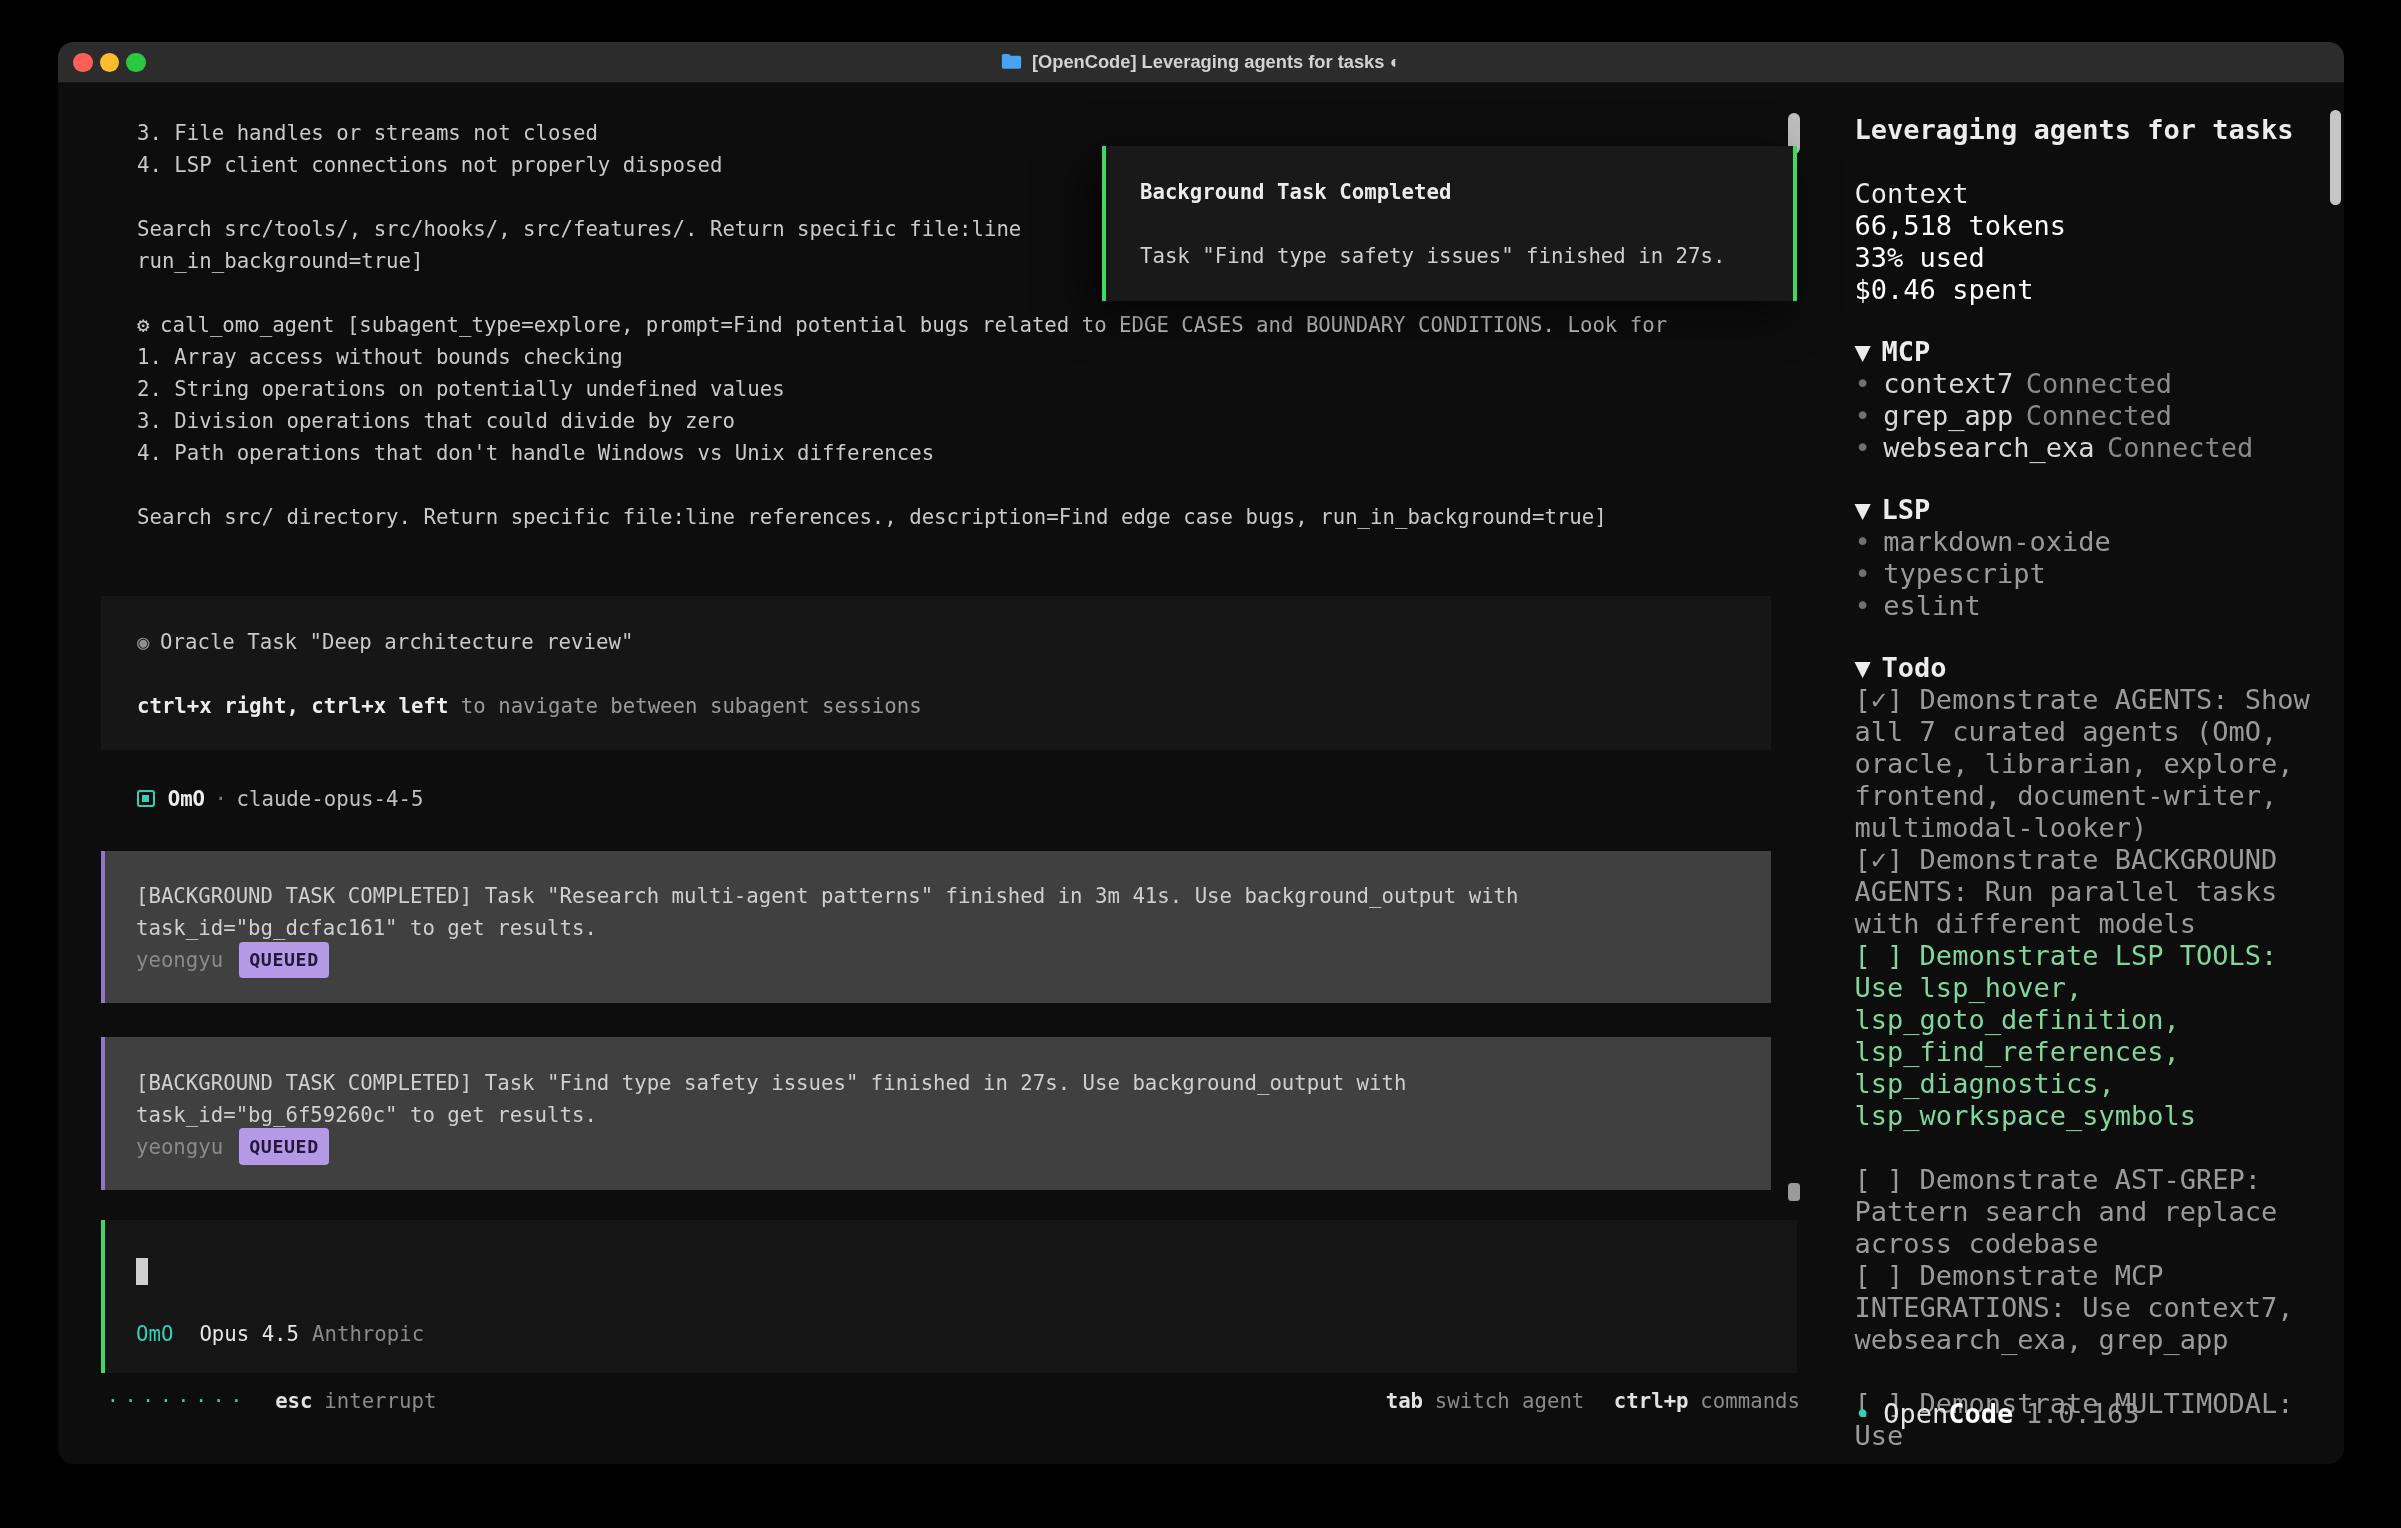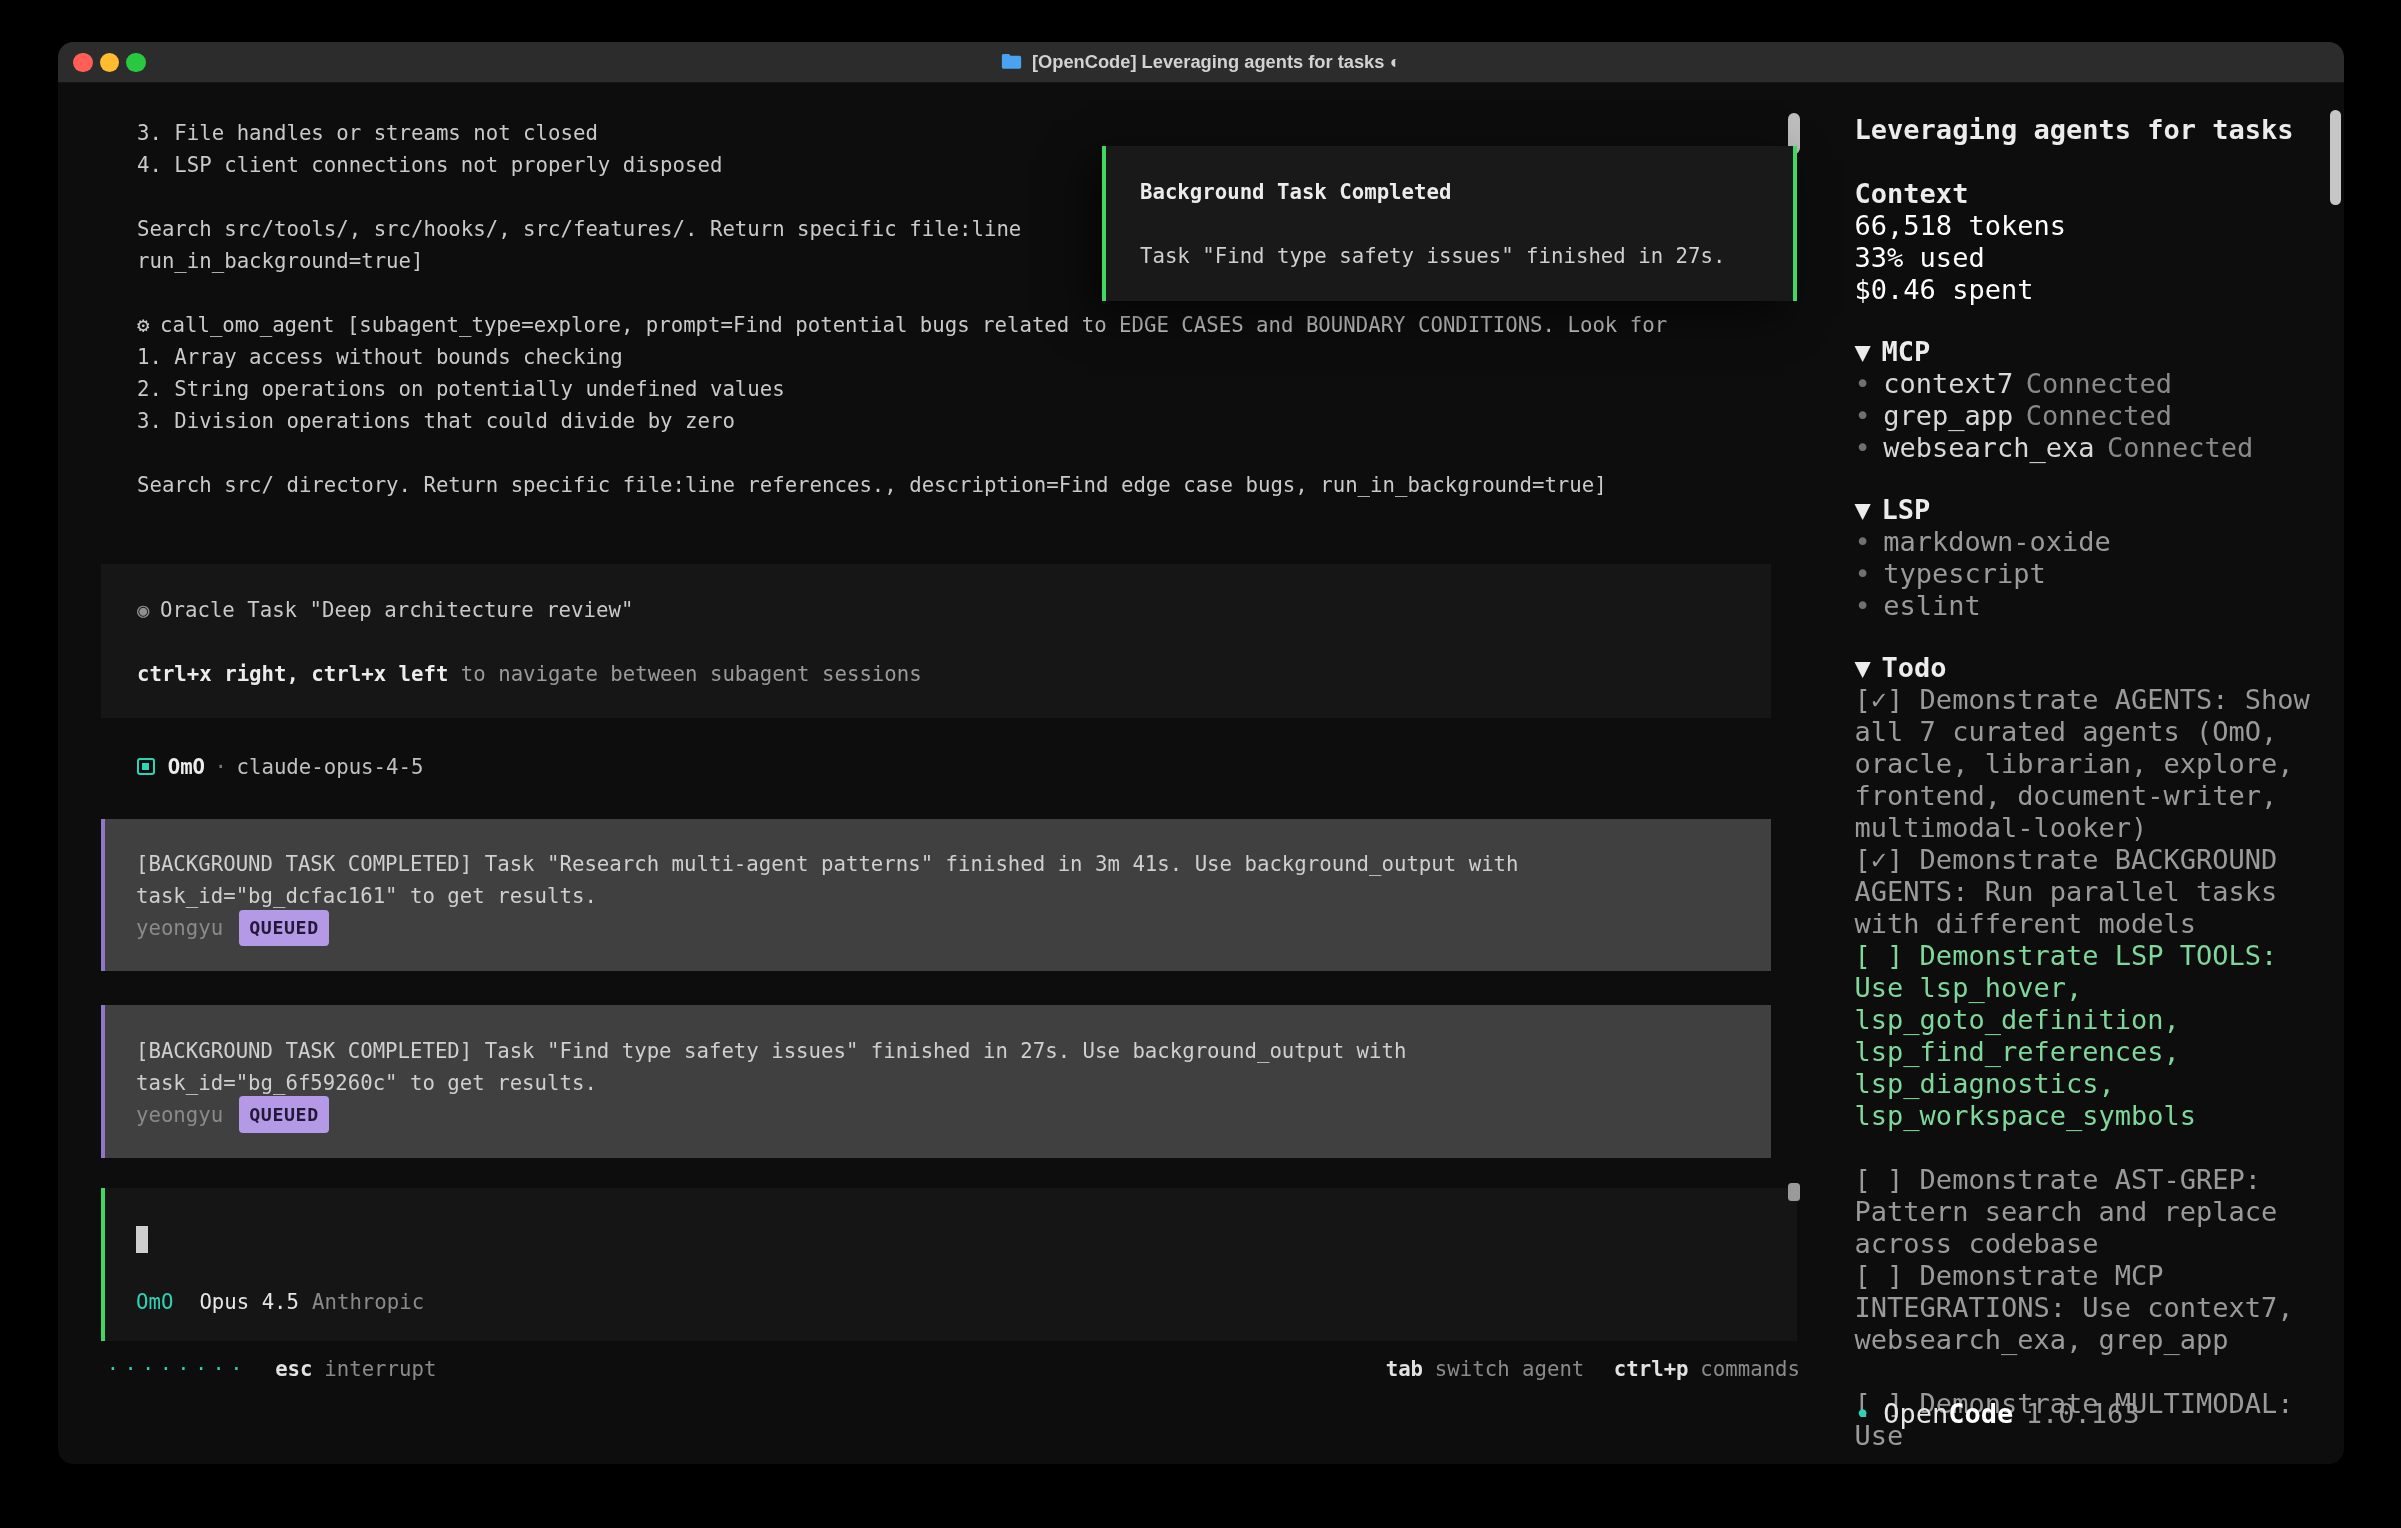--- a/index.html
+++ b/index.html
@@ -80,21 +80,21 @@
     padding:29.5px 17.7px 29.5px 34px;box-shadow:-14px 14px 41px rgba(0,0,0,0.6);z-index:5}
   .toast-title{font-weight:bold;color:#ececec;height:32px;margin-bottom:32px;white-space:pre}
   .toast-body{color:#cfcfcf;height:32px;white-space:pre}
   
   .thumb-a{position:absolute;top:29.5px;right:31px;width:11.8px;height:41px;background:#bdbdbd;border-radius:5.9px}
   .thumb-b{position:absolute;top:1100px;right:31px;width:11.8px;height:17.7px;background:#9a9a9a;border-radius:3.5px}
   
   .sidebar{width:513px;flex:none;position:relative;padding:31px 17.7px 0 23.6px;
     font-size:27px;line-height:32px;color:#9a9a9a;overflow:hidden}
   .sb-title{font-weight:bold;color:#ececec}
-  .sb-h{font-weight:bold;color:#ececec;margin-top:32px}
+  .sb-h{font-weight:normal;color:#ececec;margin-top:32px}
   .ctx-line{color:#ffffff}
   .section-head{margin-top:30px;font-weight:bold;color:#ececec}
   .tri{margin-right:10.6px}
   .b{color:#707070;margin-right:12.4px}
   .mcp-row .n{color:#d8d8d8}
   .mcp-row .s{color:#8a8a8a;margin-left:12.4px}
   .lsp-row .n{color:#9a9a9a}
   .todo{color:#9a9a9a;overflow-wrap:break-word}
   .todo.current{color:var(--green-text)}
   .todo.gap{margin-top:32px}
@@ -139,20 +139,21 @@
       <div class="tline"></div>
       <div class="tline">Search src/tools/, src/hooks/, src/features/. Return specific file:line</div>
       <div class="tline">run_in_background=true]</div>
       <div class="tline"></div>
 
       <div class="tool-line"><span class="gear">⚙</span><span>call_omo_agent [subagent_type=explore, prompt=Find potential bugs related to EDGE CASES and BOUNDARY CONDITIONS. Look for</span></div>
 
       <div class="tline">1. Array access without bounds checking</div>
       <div class="tline">2. String operations on potentially undefined values</div>
       <div class="tline">3. Division operations that could divide by zero</div>
+      <div class="tline">4. Path operations that don't handle Windows vs Unix differences</div>
       <div class="tline"></div>
       <div class="tline">Search src/ directory. Return specific file:line references., description=Find edge case bugs, run_in_background=true]</div>
 
       <div class="oracle-panel">
         <div class="oracle-row1"><span class="oracle-icon">◉</span><span>Oracle Task "Deep architecture review"</span></div>
         <div class="hint-row"><span class="hint-keys">ctrl+x right, ctrl+x left</span><span class="hint-rest"> to navigate between subagent sessions</span></div>
       </div>
 
       <div class="agent-header">
         <span class="agent-icon">

